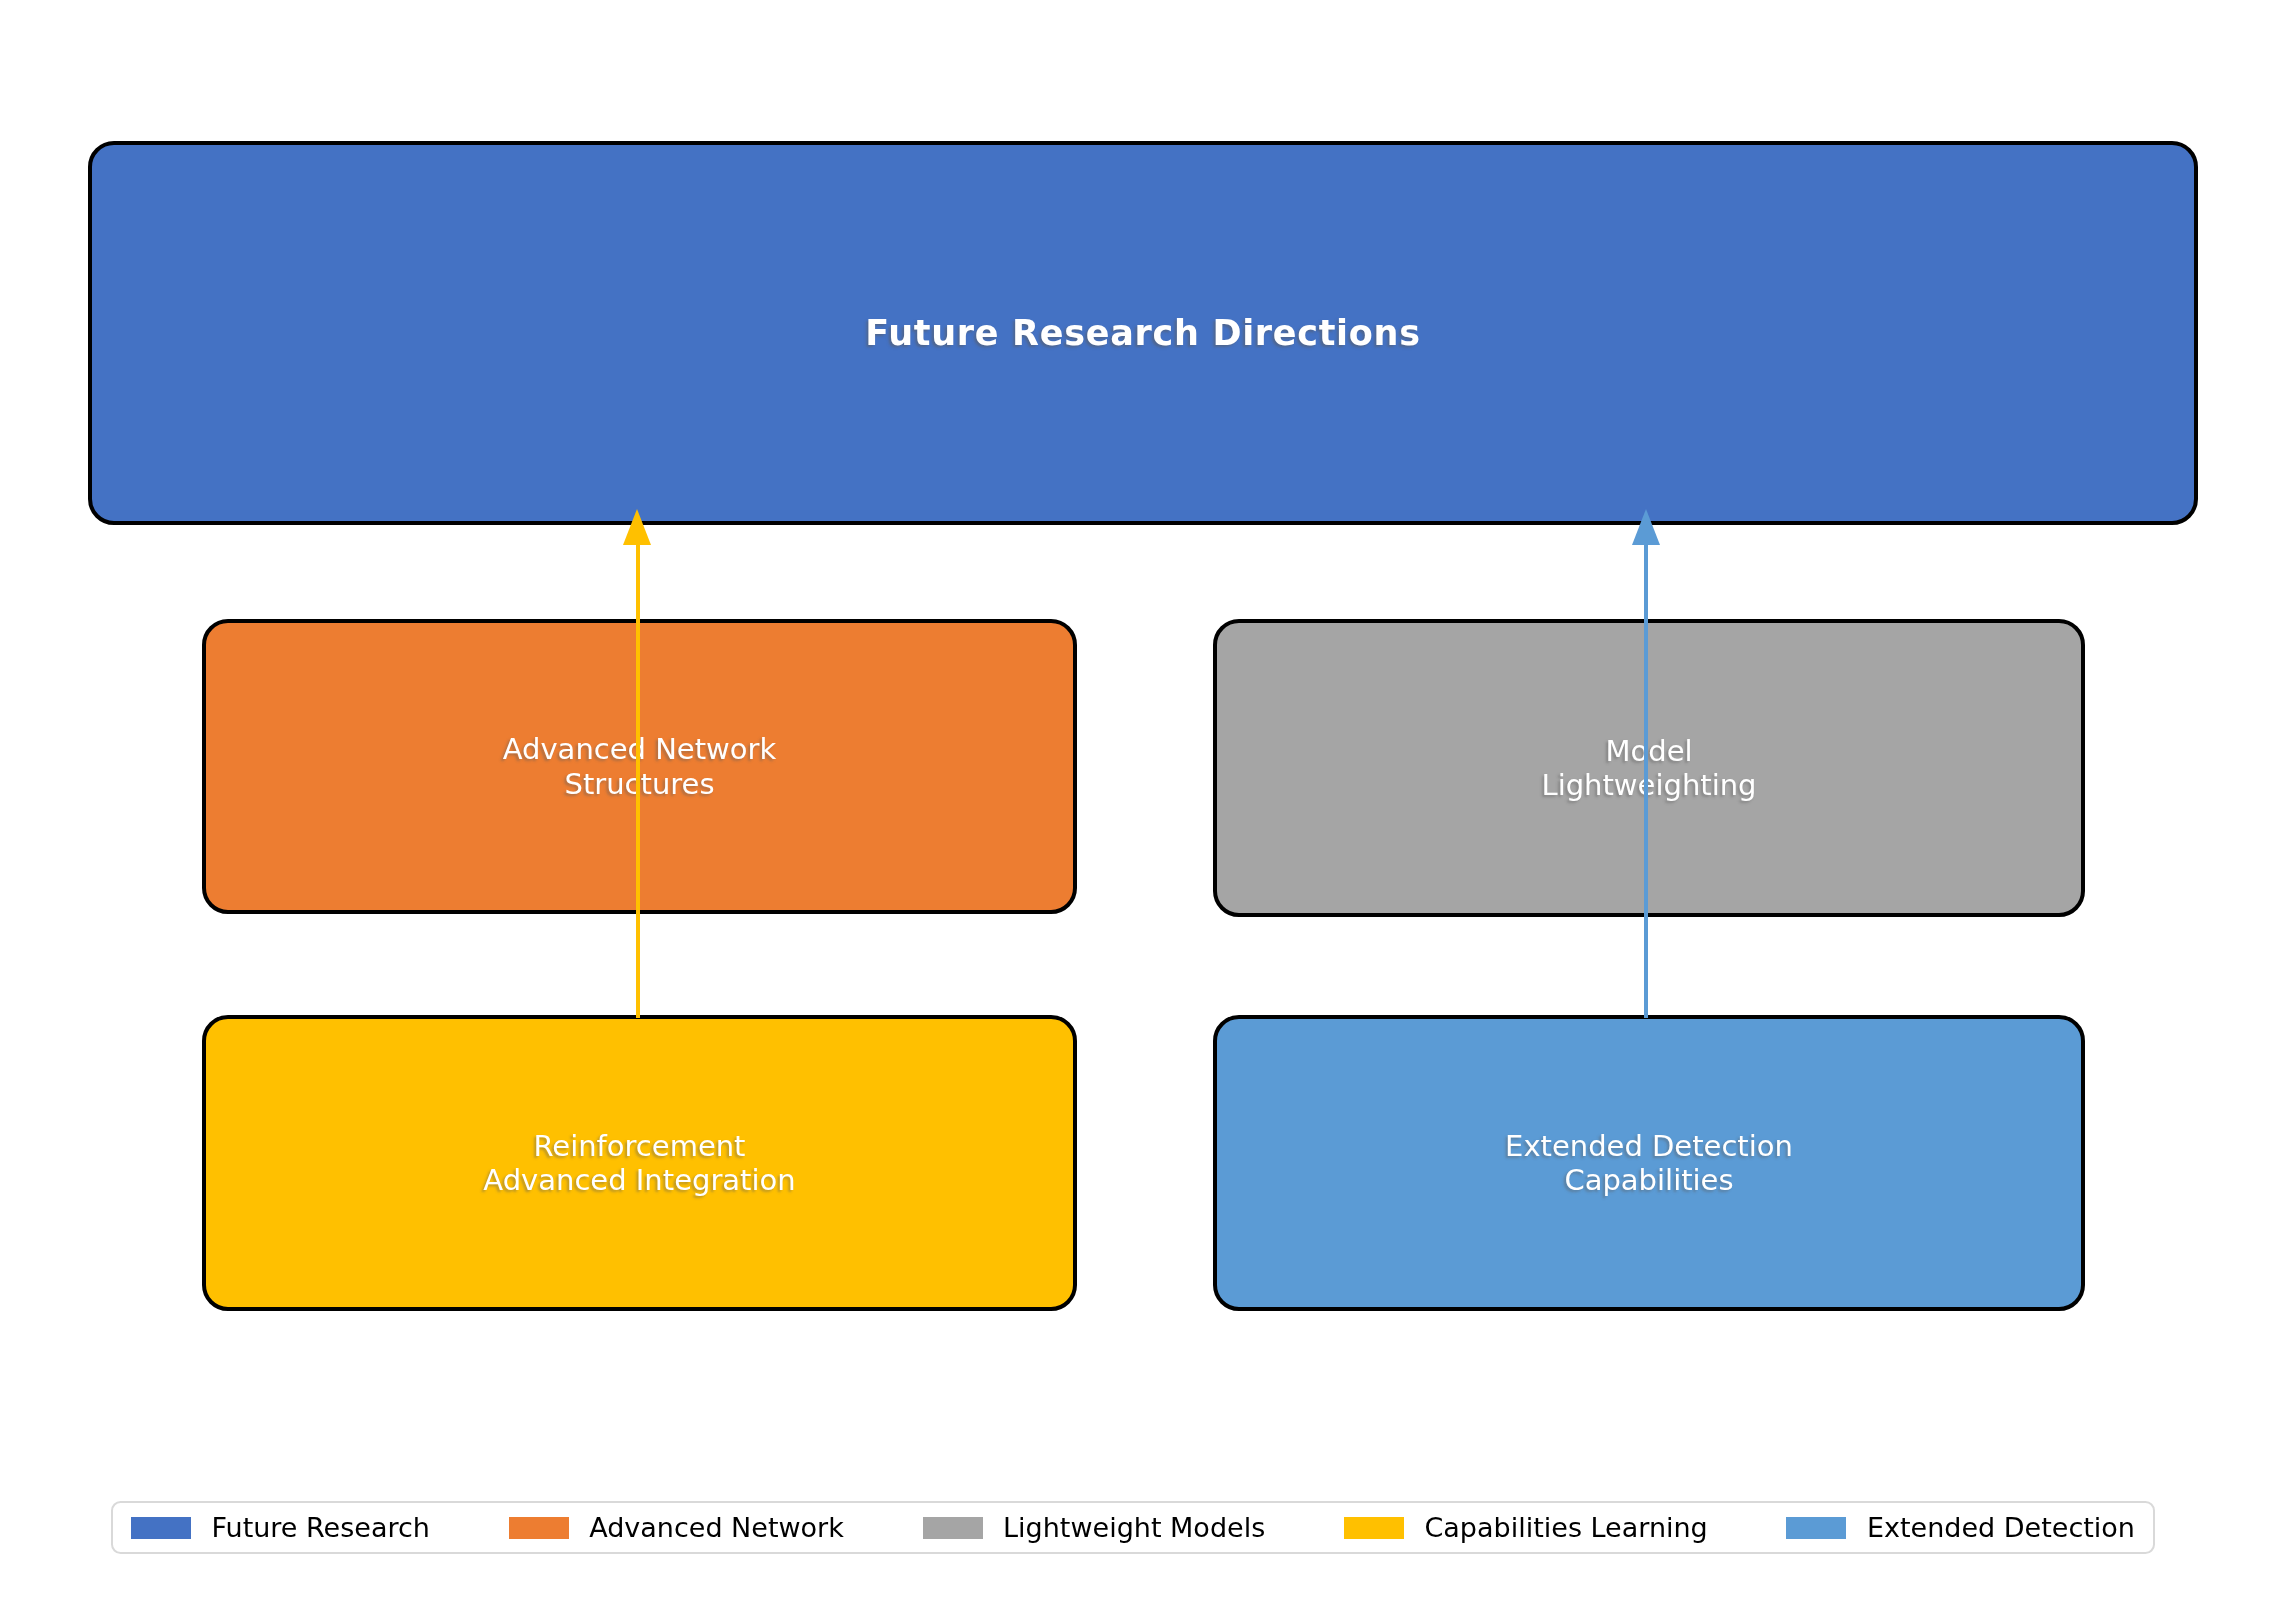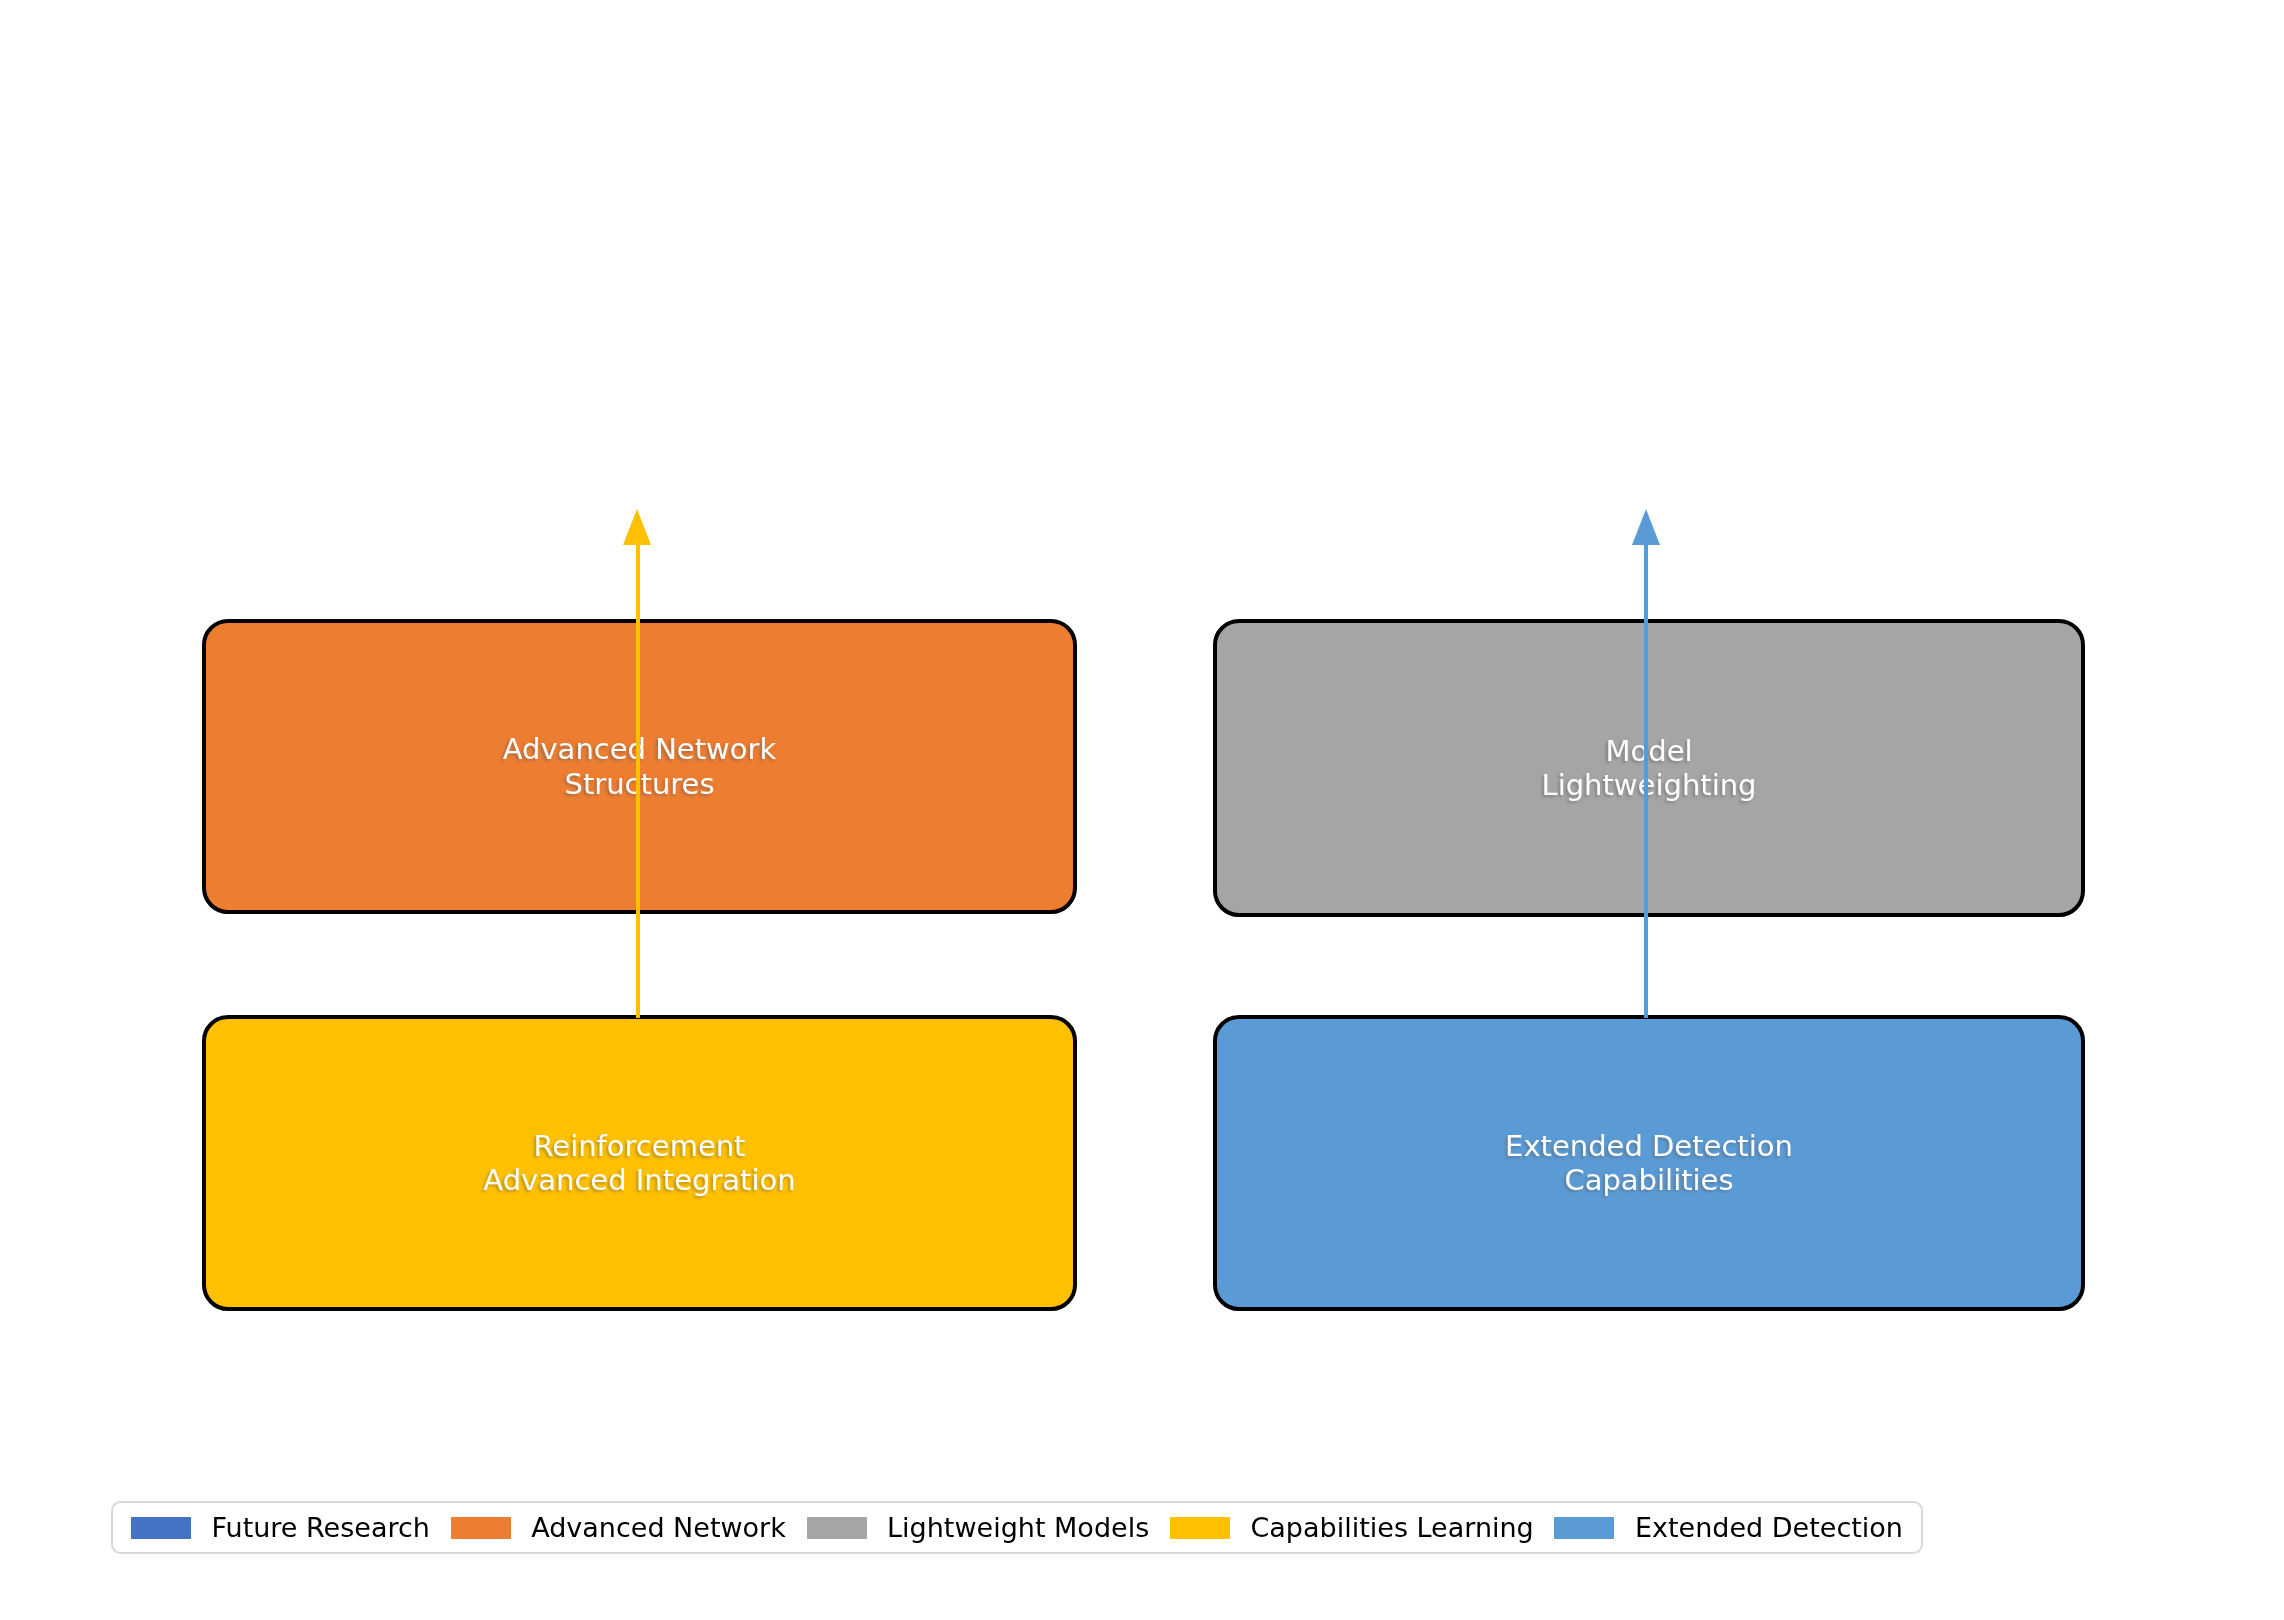--- a/index.html
+++ b/index.html
@@ -54,21 +54,21 @@
     z-index: 10;
   }
   .arrow1-line { left: 636px;  top: 539px; height: 479px; }
   .arrow1-head { left: 623px;  top: 509px; }
   .arrow2-line { left: 1644px; top: 539px; height: 479px; }
   .arrow2-head { left: 1632px; top: 509px; }
 
   
   .legend {
     position: absolute;
-    left: 111px; top: 1501px; width: 1812px; height: 53px;
+    left: 111px; top: 1501px; width: 2044px; height: 53px;
     box-sizing: border-box;
     background: #ffffff;
     border: 2.1px solid #d9d9d9;
     border-radius: 9.6px;
     display: flex; align-items: center;
     justify-content: space-between;
     padding: 0 18px;
     z-index: 2;
   }
   .legend-item { display: flex; align-items: center; }
@@ -81,20 +81,23 @@
     color: #000000;
     font-size: 27px;
     white-space: nowrap;
   }
 </style>
 </head>
 <body>
 
 <div class="canvas">
 
+  <div class="node node-future" style="background-color: rgb(68, 114, 196);">
+    <div class="title-label">Future Research Directions</div>
+  </div>
 
   <div class="node node-advanced" style="background-color: rgb(237, 125, 49);">
     <div class="node-label">Advanced Network
 Structures</div>
   </div>
 
   <div class="node node-lightweight" style="background-color: rgb(165, 165, 165);">
     <div class="node-label">Model
 Lightweighting</div>
   </div>

